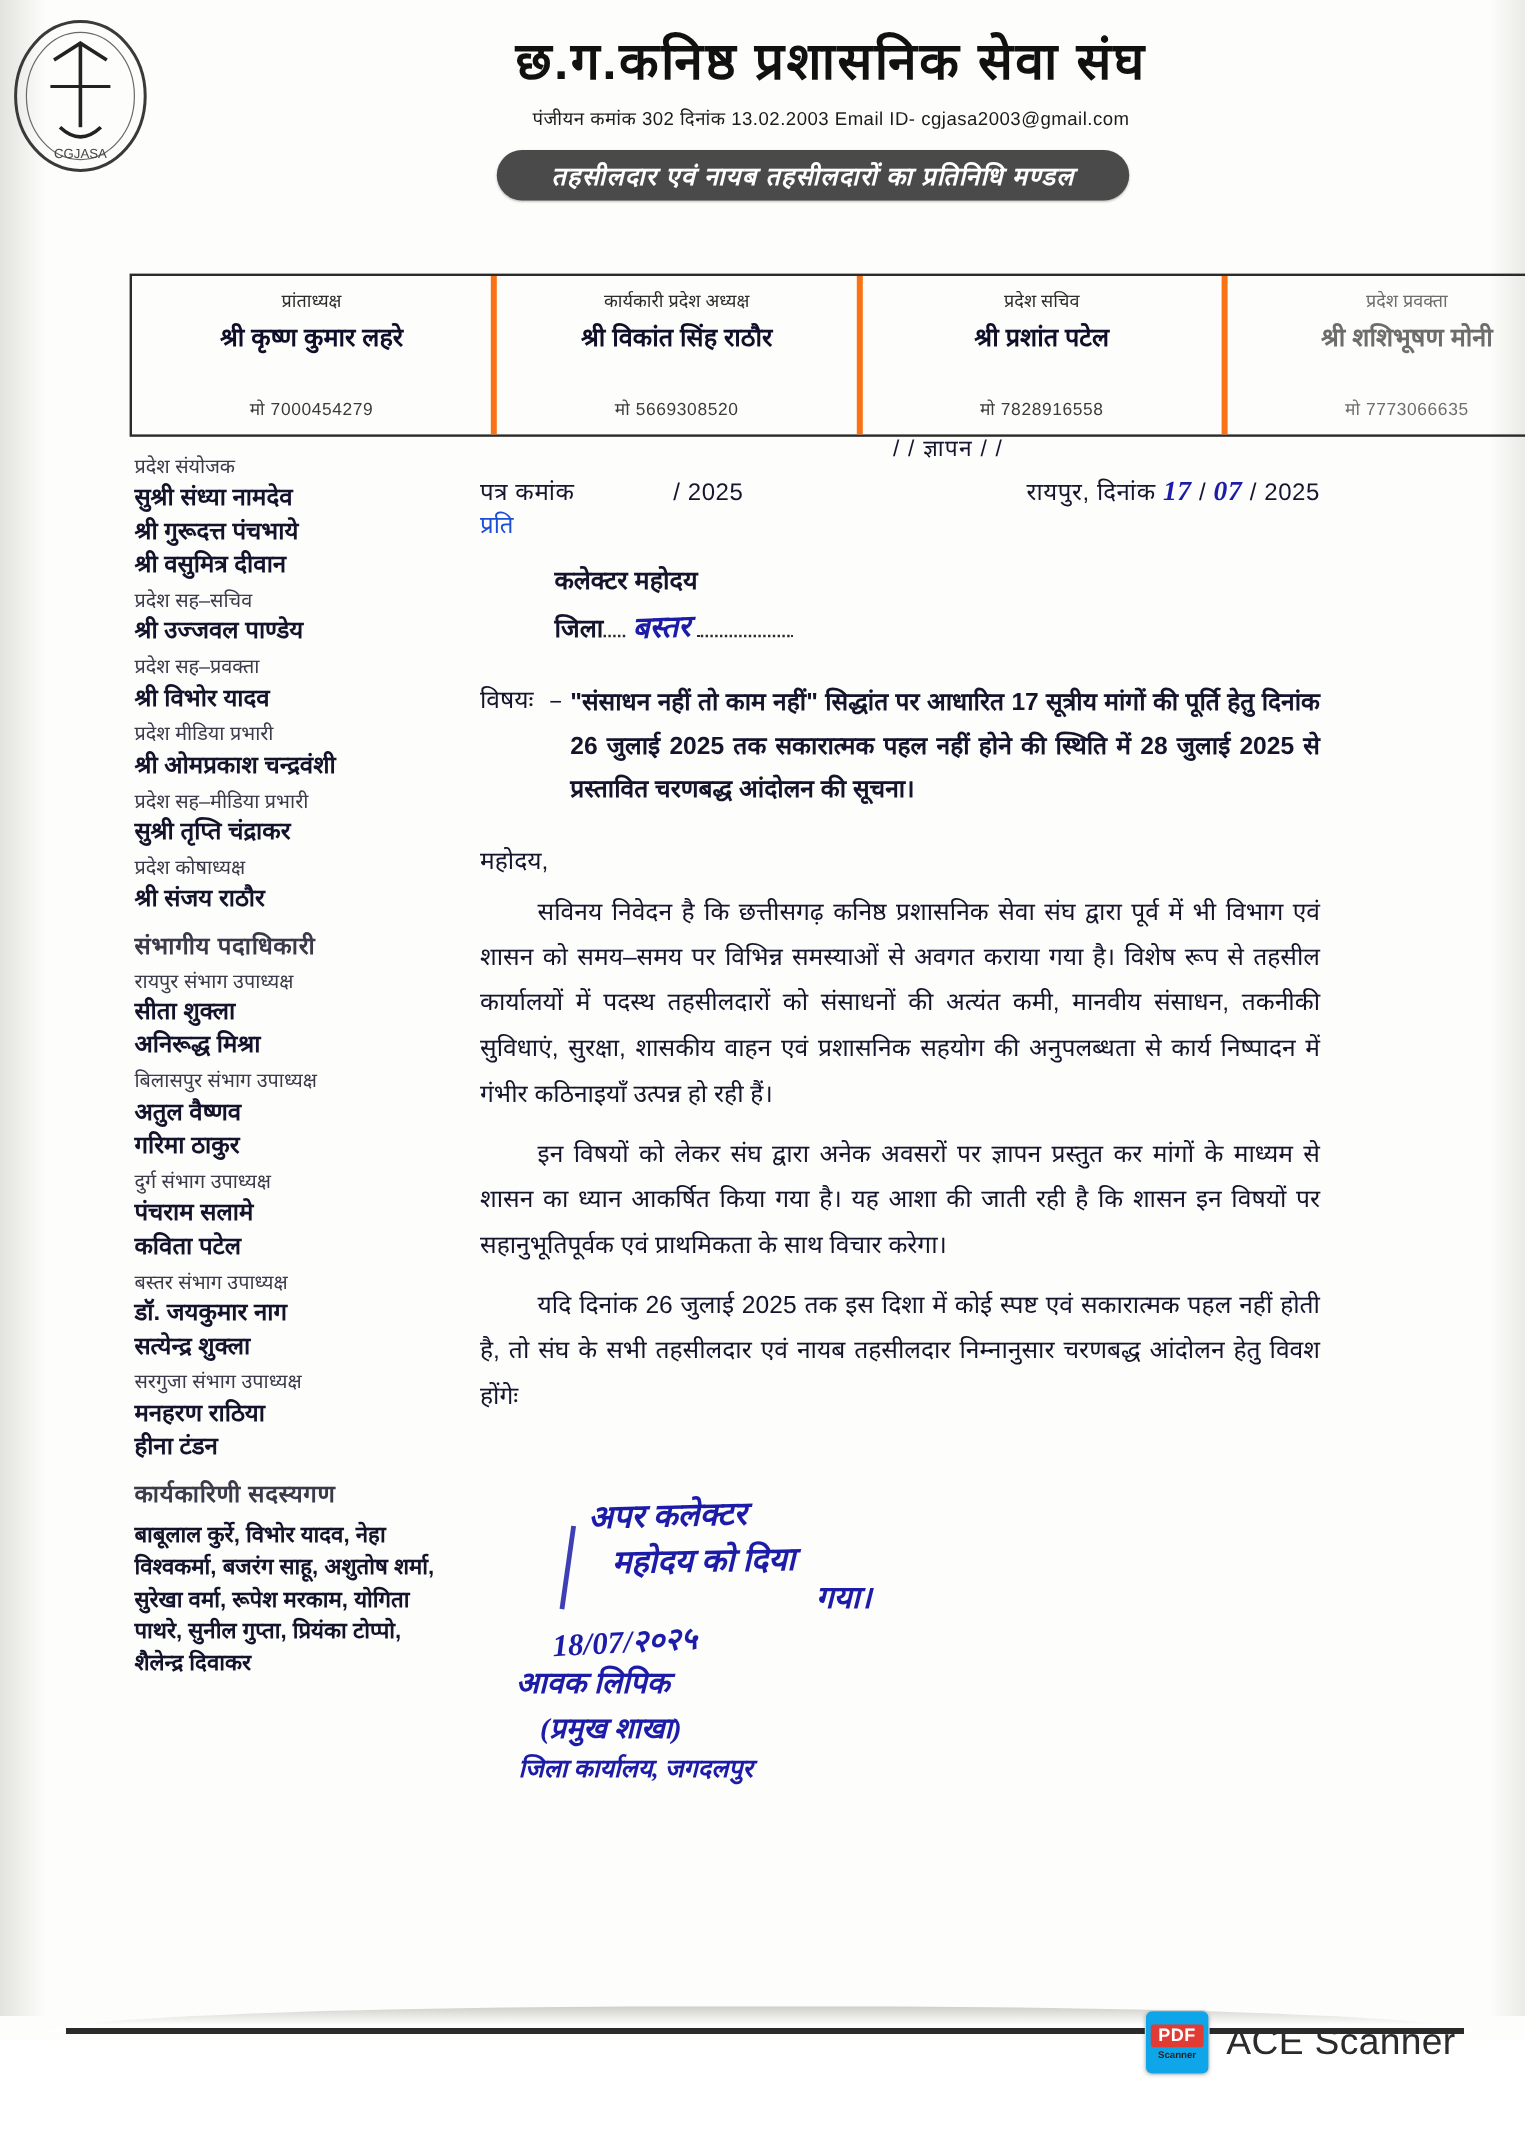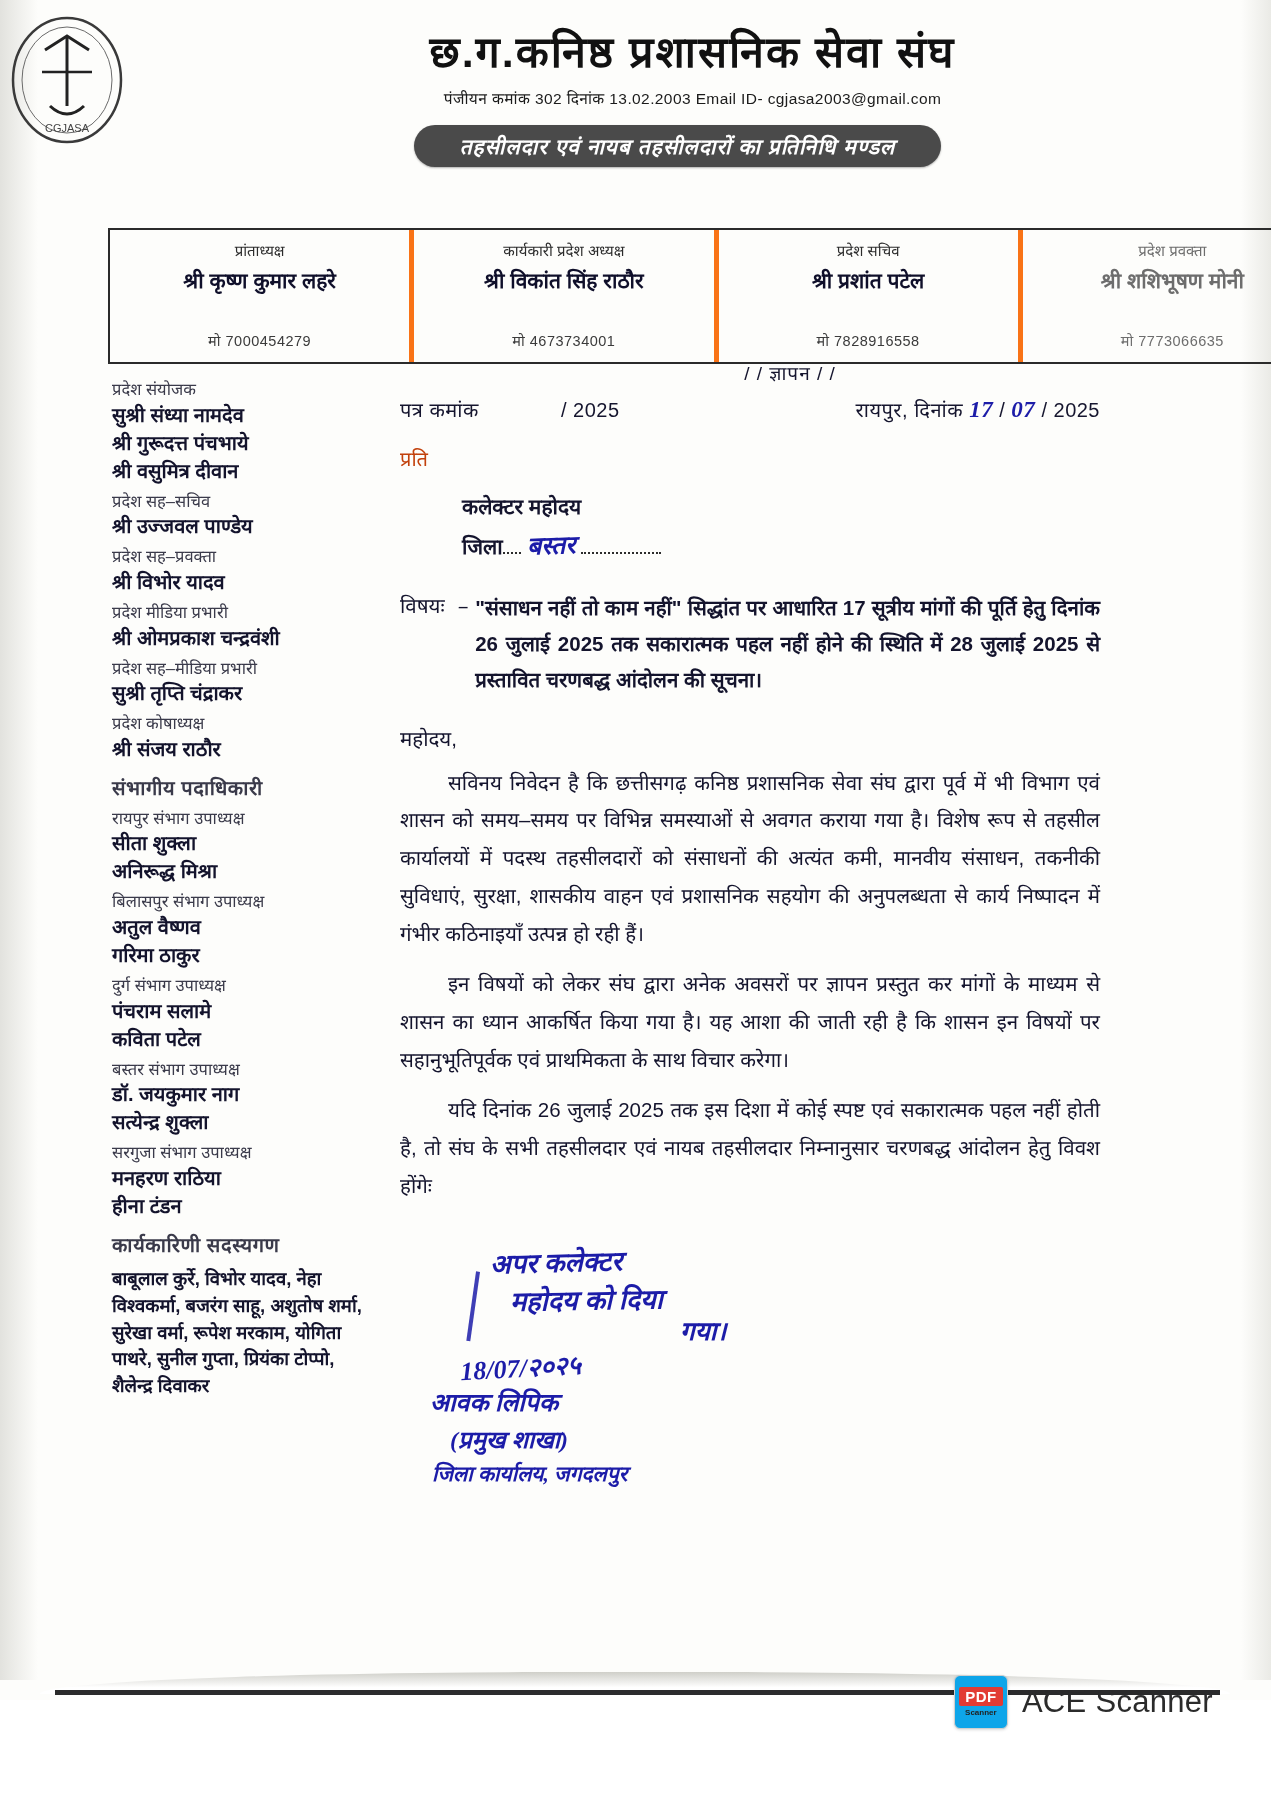--- a/index.html
+++ b/index.html
@@ -199,23 +199,22 @@
   .ref-left .blank { display: inline-block; width: 70px; }
   .ref-right { letter-spacing: .5px; }
   .hand {
     font-family: "Liberation Serif", serif;
     color: #1c1ca8;
     font-style: italic;
     font-weight: bold;
   }
   .hand-date { font-size: 23px; }
   .to-label {
-    margin-top: 22px;
     font-size: 20px;
-    color: #c2410c;
+    color: #1d4ed8;
   }
   .addressee {
     margin-top: 18px;
     margin-left: 62px;
     font-size: 21px;
     font-weight: bold;
     color: #14142d;
     line-height: 1.65;
   }
   .district-line { display: flex; align-items: baseline; }
@@ -396,21 +395,21 @@
 
   <div class="officers">
     <div class="officer-cell">
       <div class="officer-role">प्रांताध्यक्ष</div>
       <div class="officer-name">श्री कृष्ण कुमार लहरे</div>
       <div class="officer-mobile">मो  7000454279</div>
     </div>
     <div class="officer-cell">
       <div class="officer-role">कार्यकारी प्रदेश अध्यक्ष</div>
       <div class="officer-name">श्री विकांत सिंह राठौर</div>
-      <div class="officer-mobile">मो  4673734001</div>
+      <div class="officer-mobile">मो  5669308520</div>
     </div>
     <div class="officer-cell">
       <div class="officer-role">प्रदेश सचिव</div>
       <div class="officer-name">श्री प्रशांत पटेल</div>
       <div class="officer-mobile">मो  7828916558</div>
     </div>
     <div class="officer-cell faded">
       <div class="officer-role">प्रदेश प्रवक्ता</div>
       <div class="officer-name">श्री शशिभूषण मोनी</div>
       <div class="officer-mobile">मो  7773066635</div>

